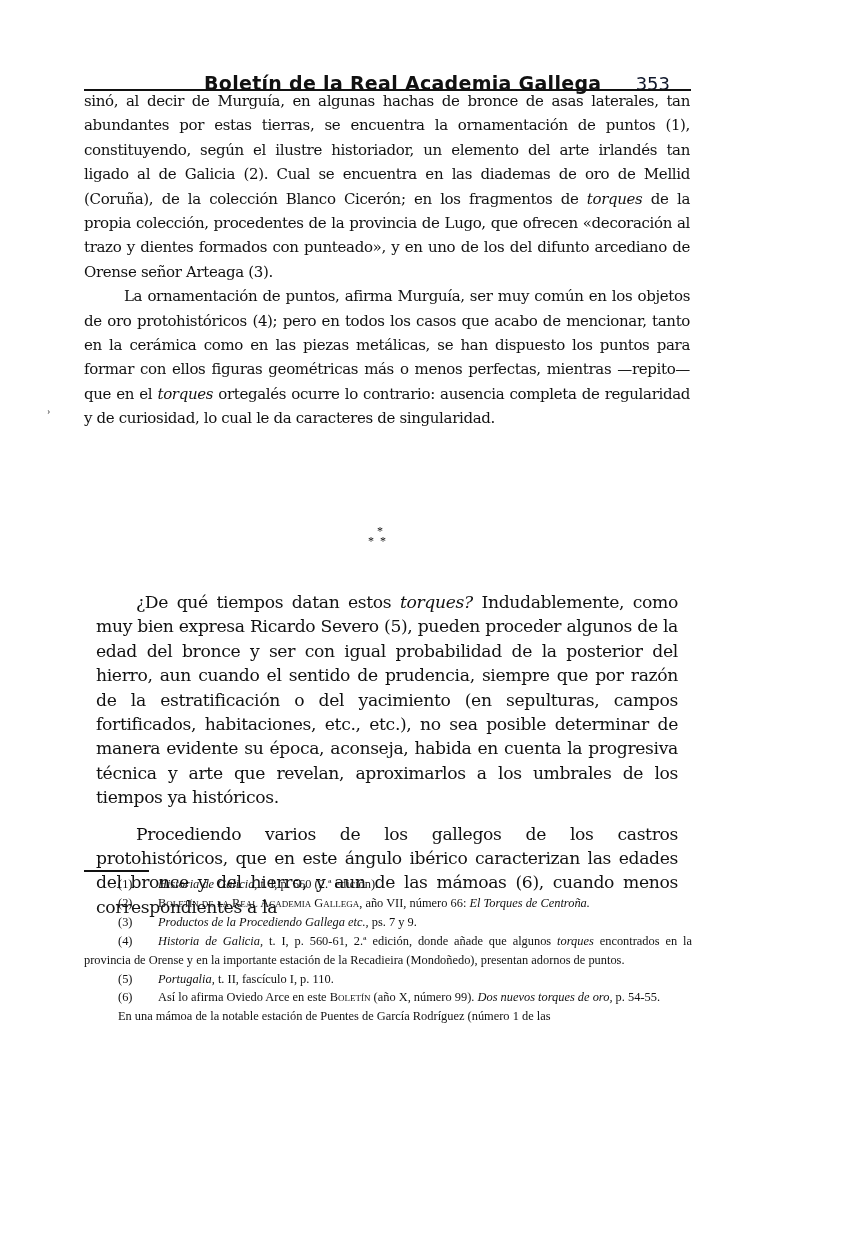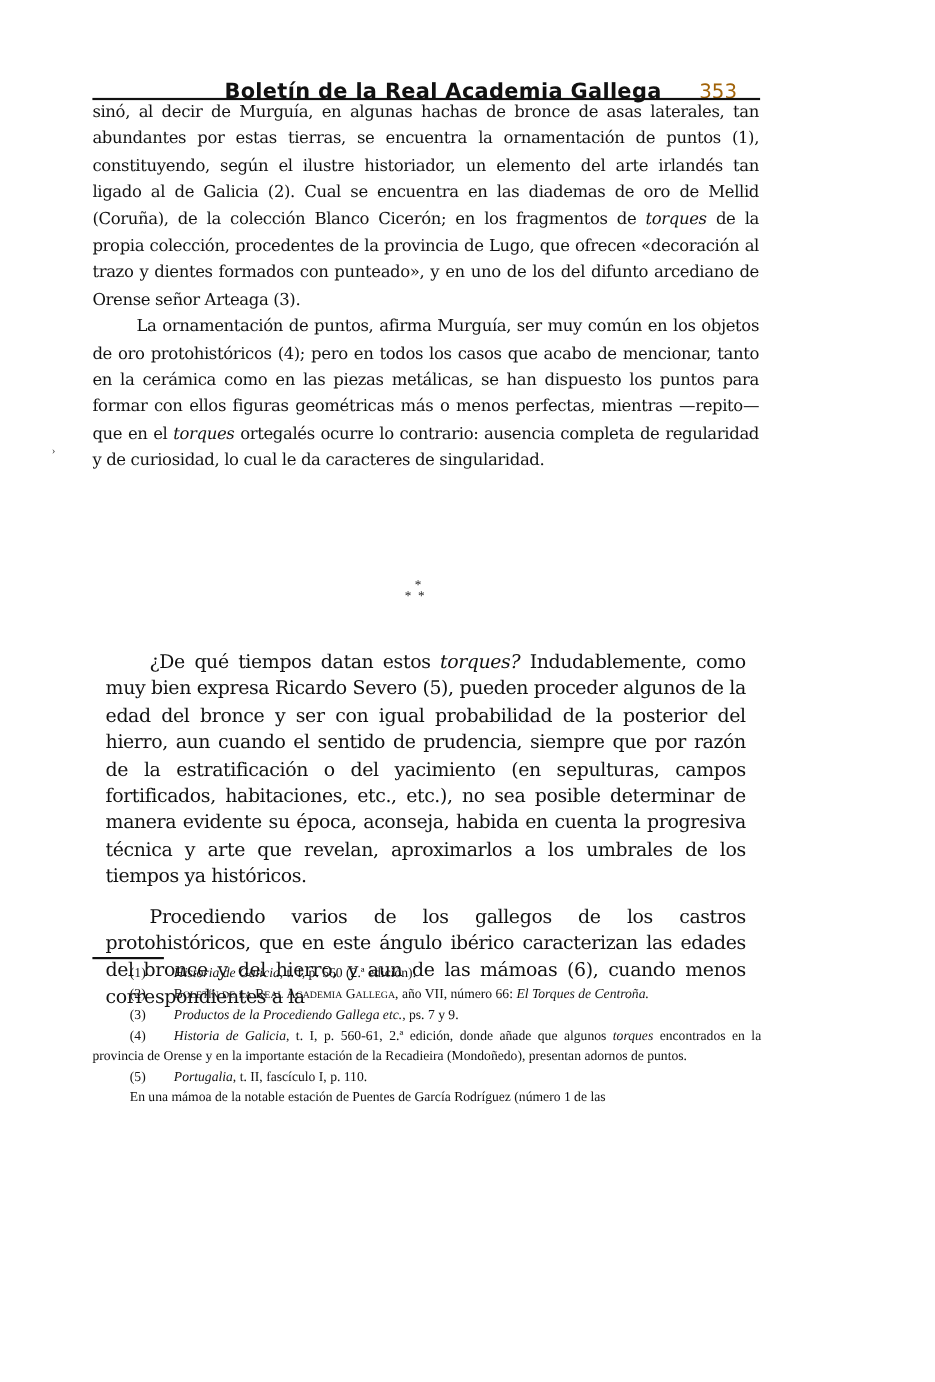--- a/index.html
+++ b/index.html
@@ -12,21 +12,21 @@
     .running-head {
       position: absolute; left: 84px; top: 58px; width: 606px; height: 30px; margin-top: 12px;
     }
     .running-title {
       position: absolute; left: 120px; top: 2px;
       font-family: "DejaVu Sans", sans-serif; font-size: 19px; font-weight: bold;
       letter-spacing: 0.3px; color: #111;
     }
     .page-number {
       position: absolute; right: 20px; top: 3px;
-      font-family: "DejaVu Sans", sans-serif; font-size: 18px; color: #a16207;
+      font-family: "DejaVu Sans", sans-serif; font-size: 18px; color: #0f172a;
     }
     .head-rule {
       position: absolute; left: 84px; top: 89px; width: 607px; height: 2px; background: #111;
     }
     .body-text {
       position: absolute; left: 84px; top: 89px; width: 606px;
       font-size: 15px; line-height: 24.4px; text-align: justify;
       font-family: "DejaVu Serif", serif; letter-spacing: -0.35px;
     }
     .body-text p { margin: 0; }
@@ -88,16 +88,17 @@
   </div>
 
   <div class="fn-rule"></div>
 
   <div class="footnotes">
     <p class="fn"><span class="fn-num">(1)</span><em>Historia de Galicia,</em><span> t. I, p. 560 (2.ª edición).</span></p>
     <p class="fn"><span class="fn-num">(2)</span><span class="sc">Boletín de la Real Academia Gallega,</span><span> año VII, número 66: </span><em>El Torques de Centroña.</em></p>
     <p class="fn"><span class="fn-num">(3)</span><em>Productos de la Procediendo Gallega etc.,</em><span> ps. 7 y 9.</span></p>
     <p class="fn"><span class="fn-num">(4)</span><em>Historia de Galicia,</em><span> t. I, p. 560-61, 2.ª edición, donde añade que algunos </span><em>torques</em><span> encontrados en la provincia de Orense y en la importante estación de la Recadieira (Mondoñedo), presentan adornos de puntos.</span></p>
     <p class="fn"><span class="fn-num">(5)</span><em>Portugalia,</em><span> t. II, fascículo I, p. 110.</span></p>
+    <p class="fn"><span class="fn-num">(6)</span><span>Así lo afirma Oviedo Arce en este </span><span class="sc">Boletín</span><span> (año X, número 99). </span><em>Dos nuevos torques de oro,</em><span> p. 54-55.</span></p>
     <p class="fn" style="text-indent:34px">En una mámoa de la notable estación de Puentes de García Rodríguez (número 1 de las</p>
   </div>
 
 </div>
 
 </body></html>

